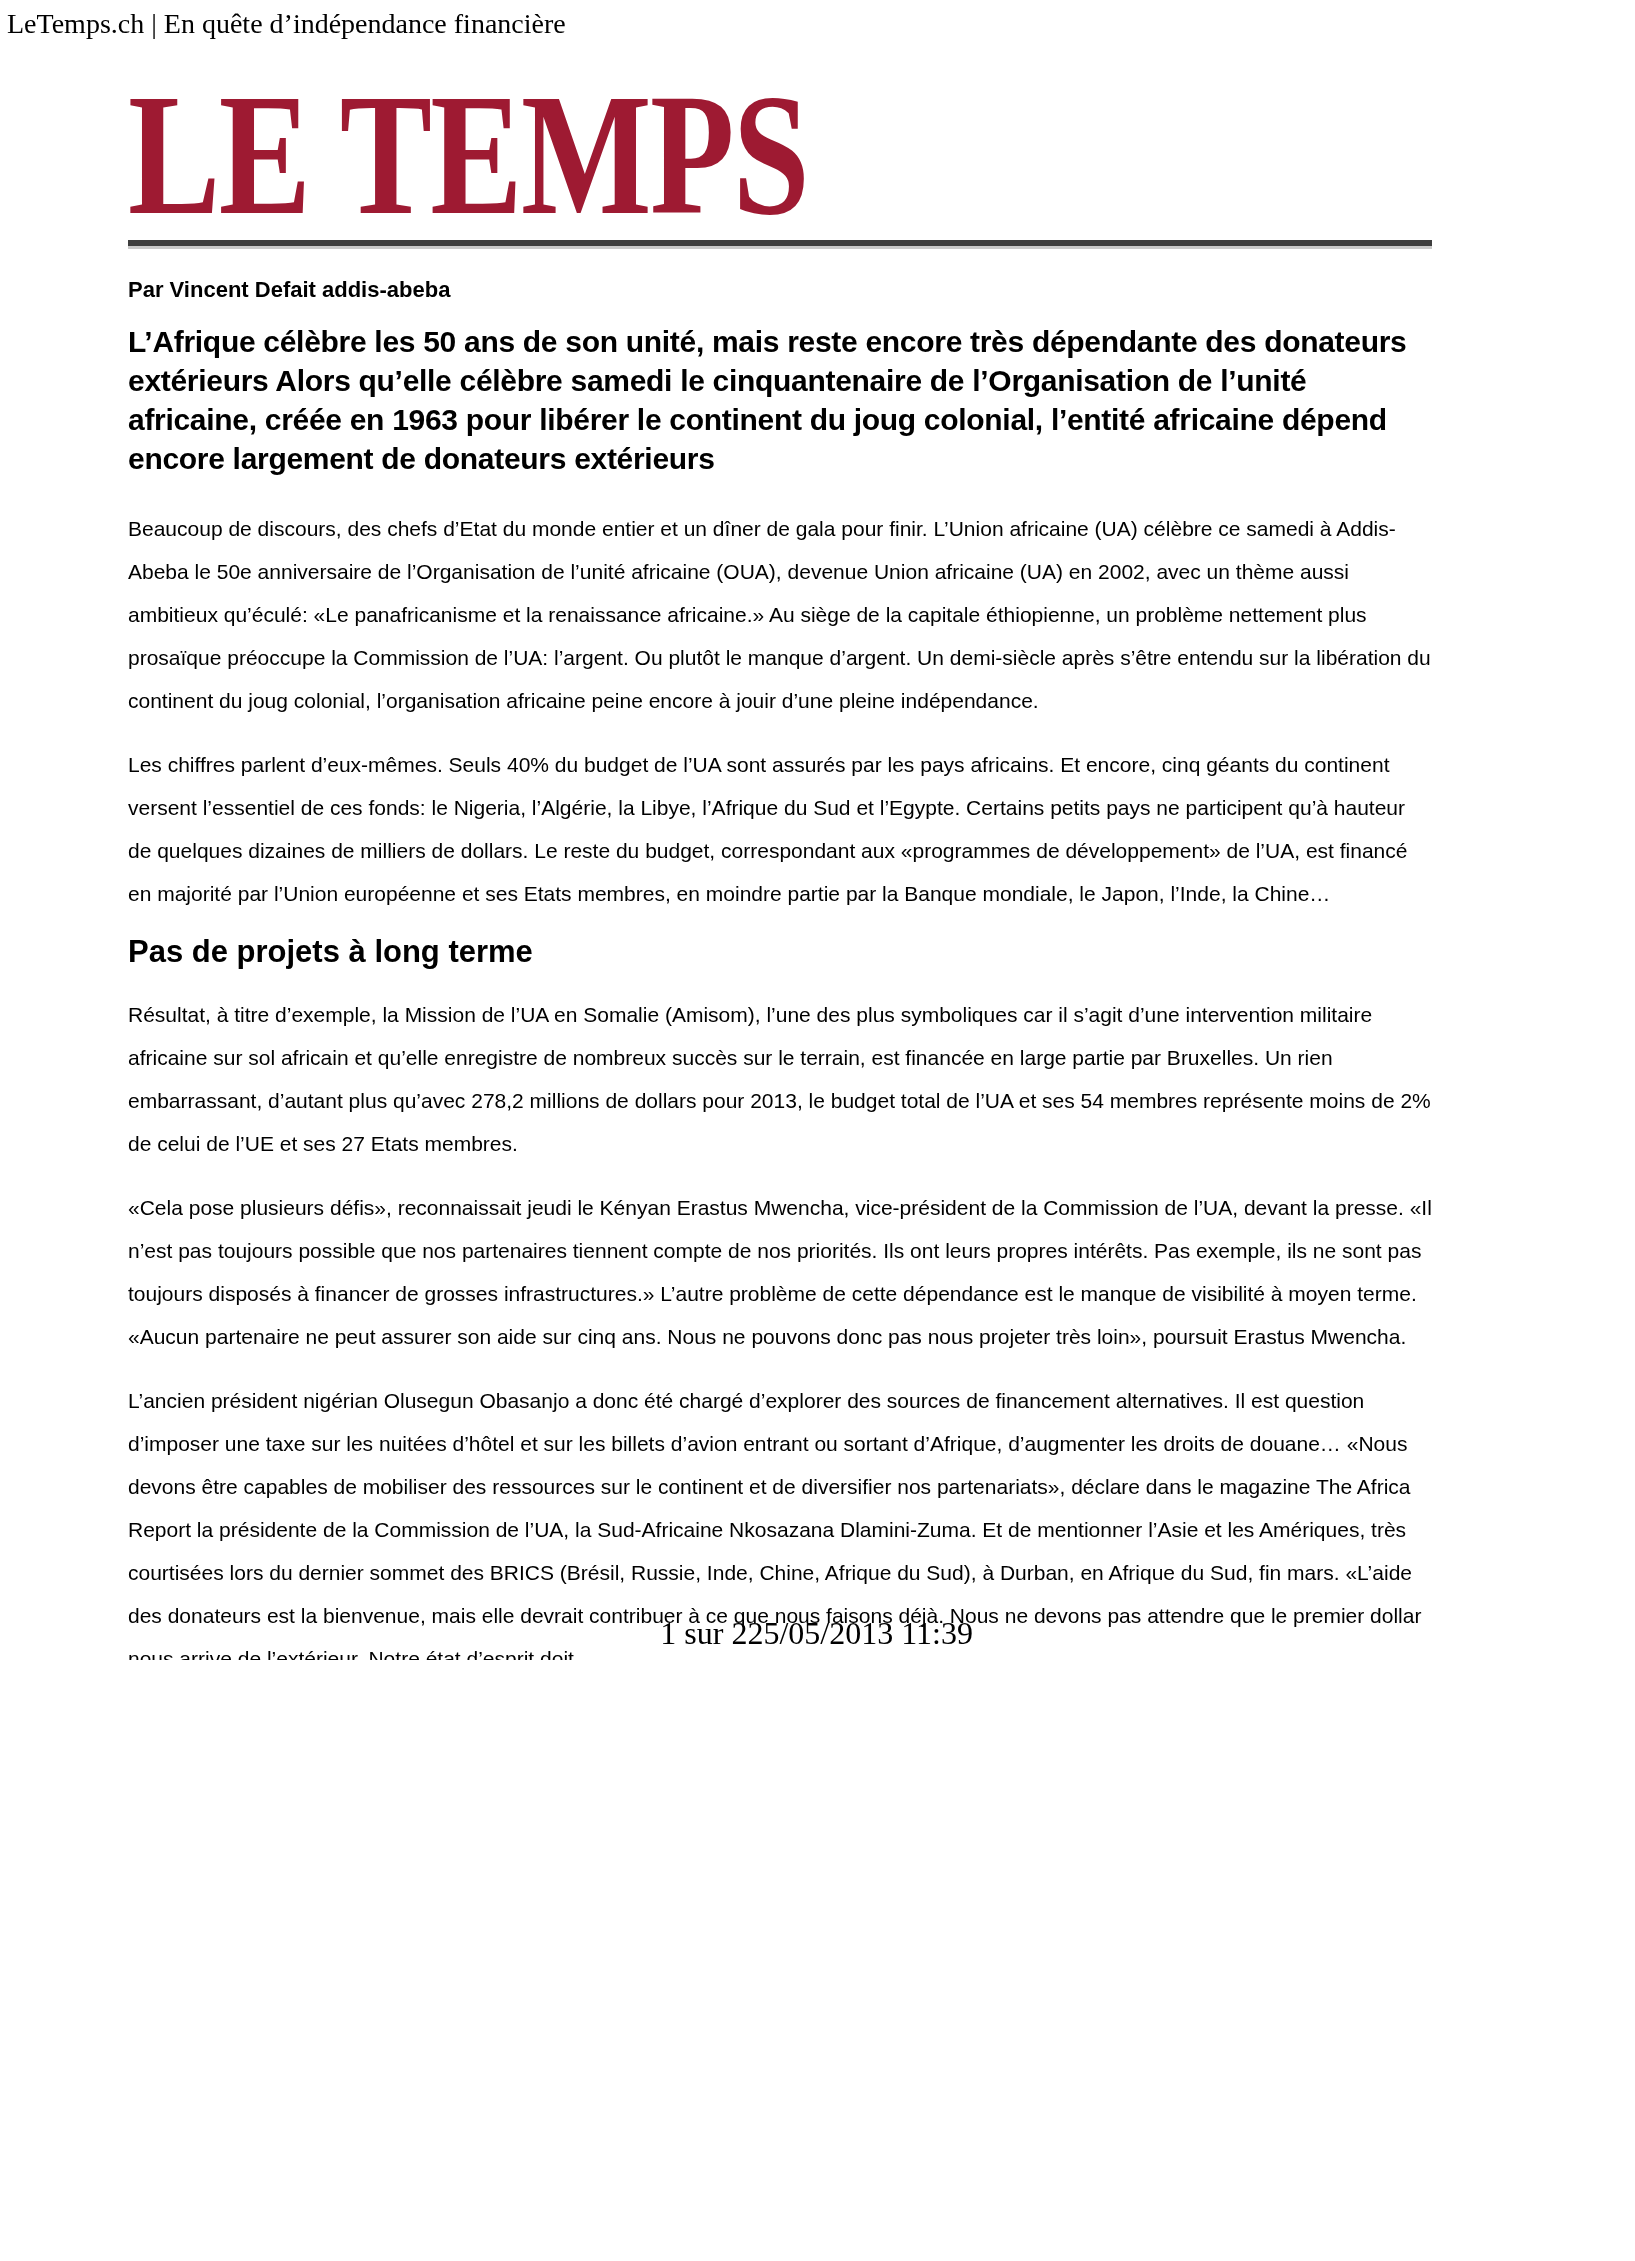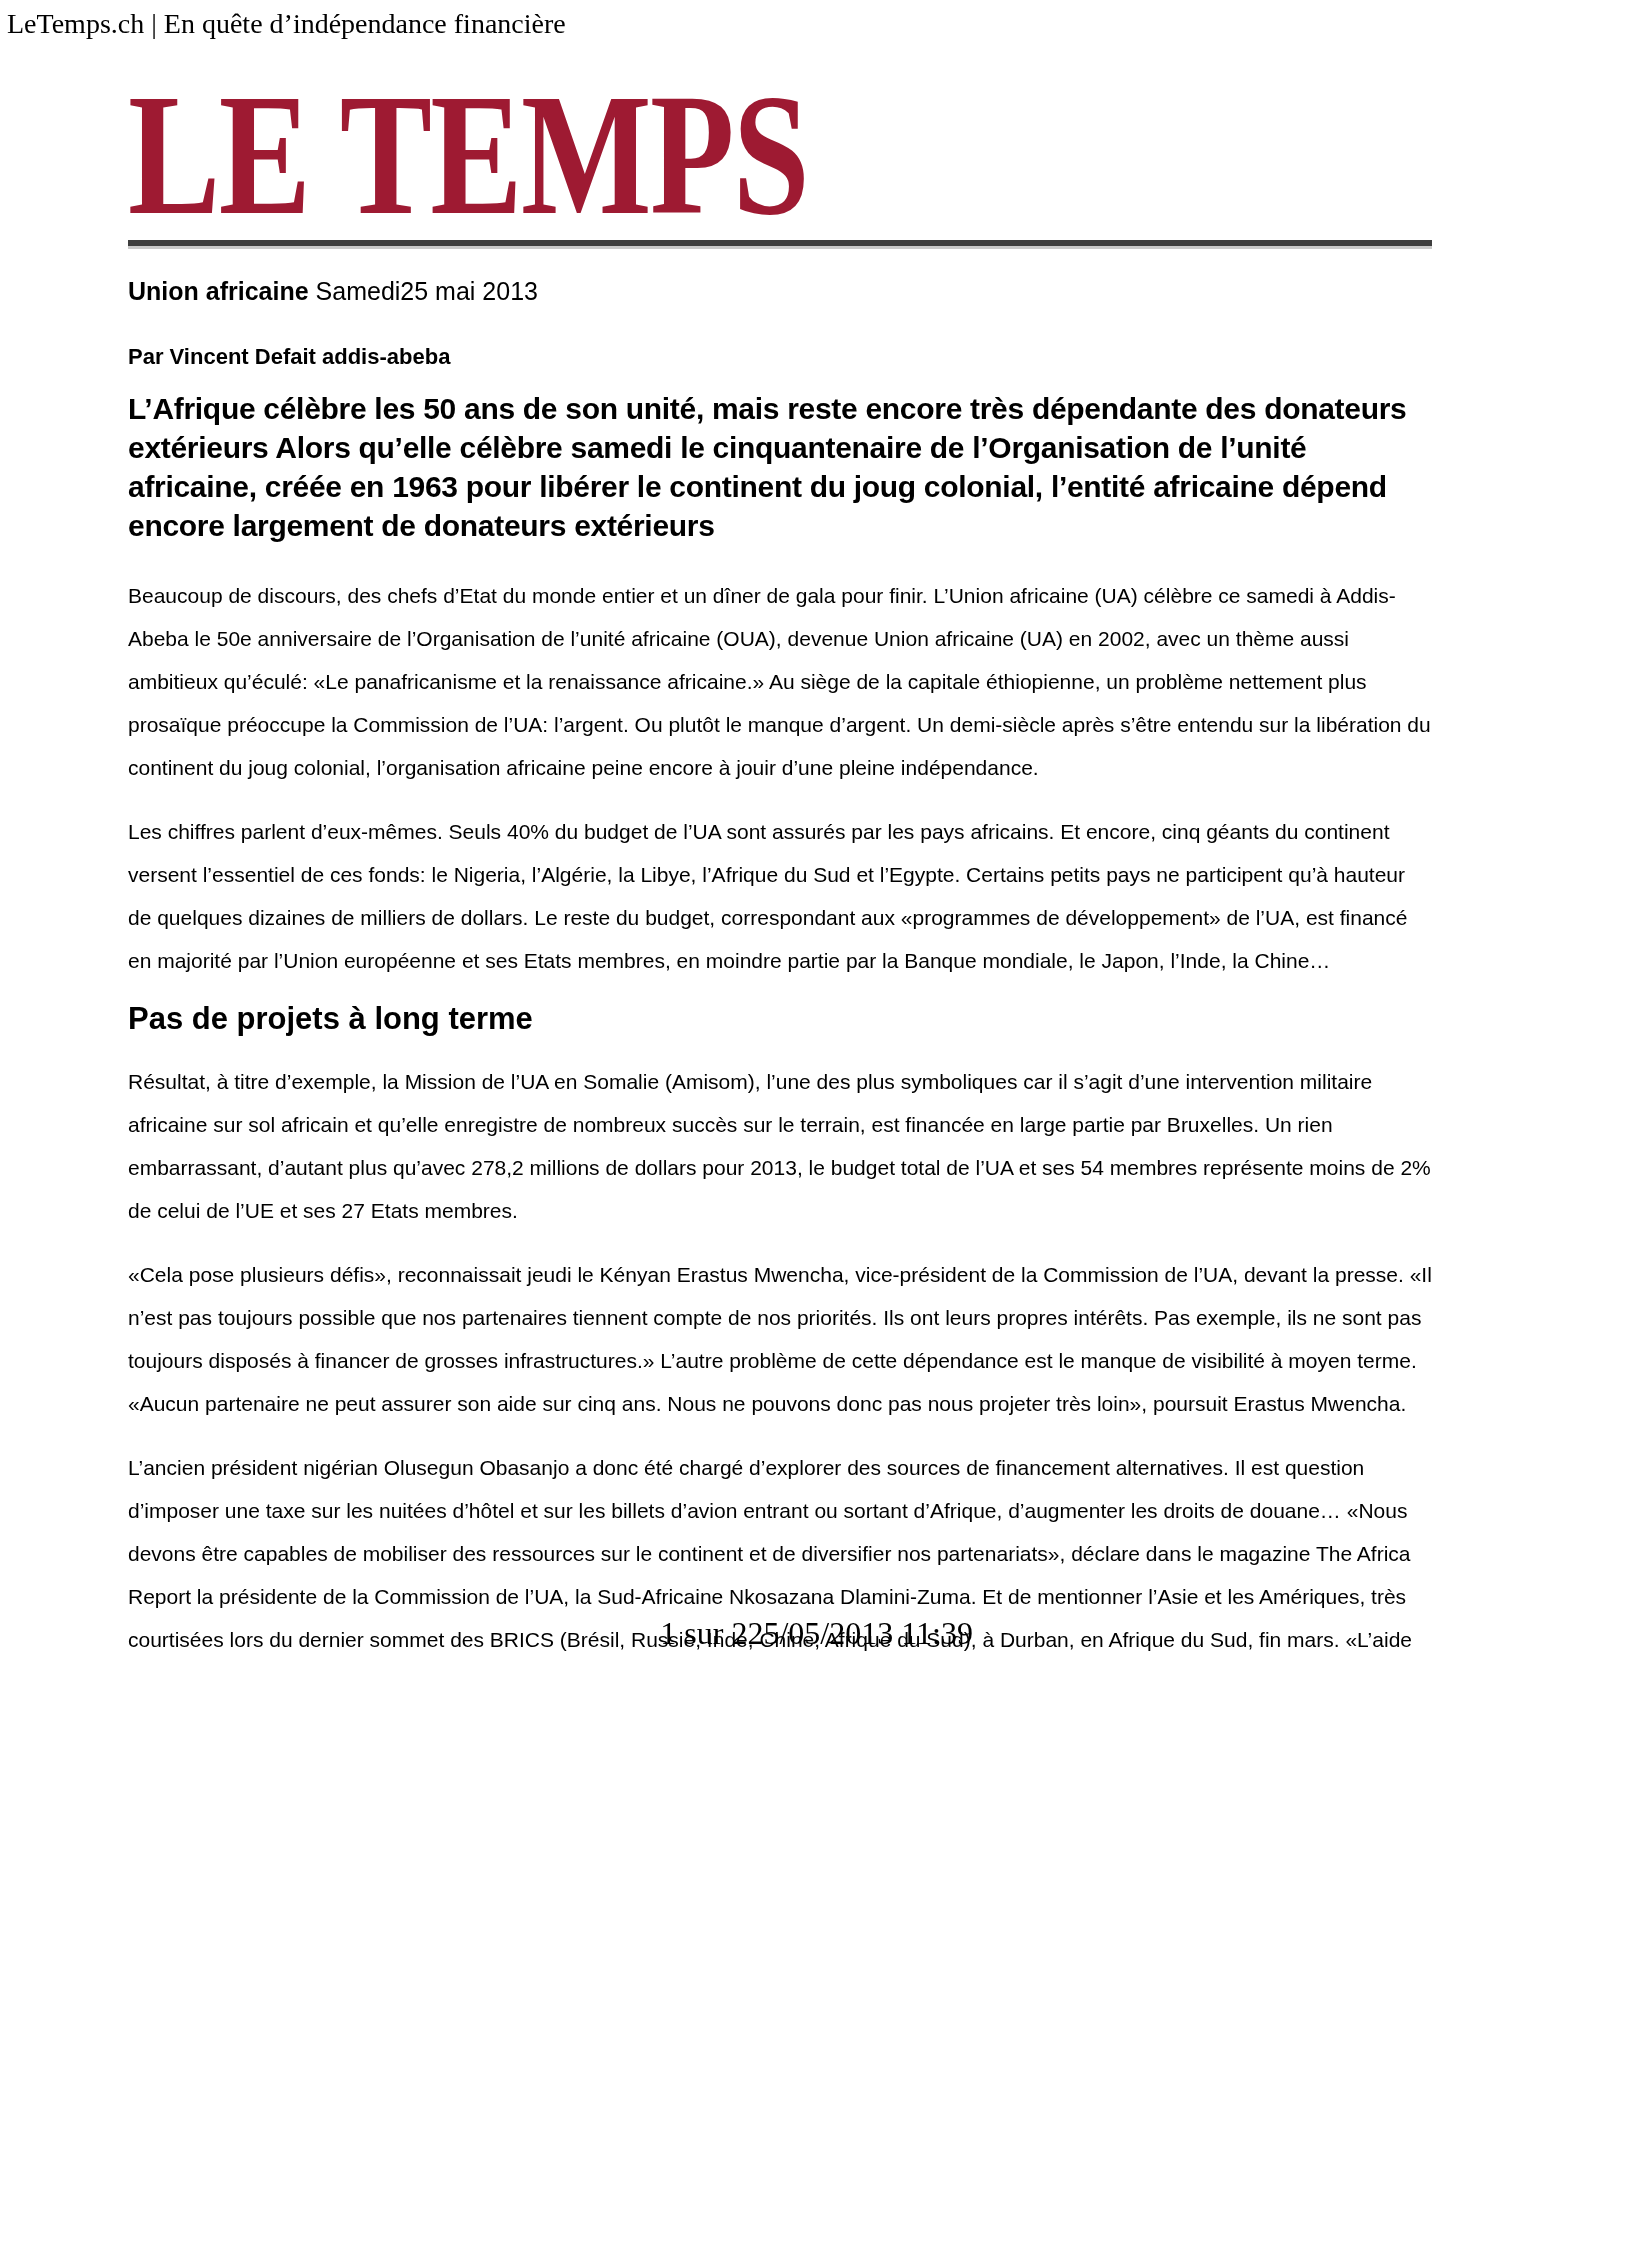--- a/index.html
+++ b/index.html
@@ -124,23 +124,20 @@
 
   <div>
     <div class="logo">LE TEMPS</div>
     <div class="masthead-rule">
       <div class="rule-dark"></div>
       <div class="rule-light"></div>
     </div>
   </div>
 
   <article>
-    <div class="rubric-line">
-      <span class="rubric">Union africaine</span><span class="pub-date">Samedi25 mai 2013</span>
-    </div>
 
 
     <div class="byline">Par Vincent Defait addis-abeba</div>
 
     <p class="lede">L’Afrique célèbre les 50 ans de son unité, mais reste encore très dépendante des donateurs extérieurs Alors qu’elle célèbre samedi le cinquantenaire de l’Organisation de l’unité africaine, créée en 1963 pour libérer le continent du joug colonial, l’entité africaine dépend encore largement de donateurs extérieurs</p>
 
     <p class="body-p">Beaucoup de discours, des chefs d’Etat du monde entier et un dîner de gala pour finir. L’Union africaine (UA) célèbre ce samedi à Addis-Abeba le 50e anniversaire de l’Organisation de l’unité africaine (OUA), devenue Union africaine (UA) en 2002, avec un thème aussi ambitieux qu’éculé: «Le panafricanisme et la renaissance africaine.» Au siège de la capitale éthiopienne, un problème nettement plus prosaïque préoccupe la Commission de l’UA: l’argent. Ou plutôt le manque d’argent. Un demi-siècle après s’être entendu sur la libération du continent du joug colonial, l’organisation africaine peine encore à jouir d’une pleine indépendance.</p>
 
     <p class="body-p">Les chiffres parlent d’eux-mêmes. Seuls 40% du budget de l’UA sont assurés par les pays africains. Et encore, cinq géants du continent versent l’essentiel de ces fonds: le Nigeria, l’Algérie, la Libye, l’Afrique du Sud et l’Egypte. Certains petits pays ne participent qu’à hauteur de quelques dizaines de milliers de dollars. Le reste du budget, correspondant aux «programmes de développement» de l’UA, est financé en majorité par l’Union européenne et ses Etats membres, en moindre partie par la Banque mondiale, le Japon, l’Inde, la Chine…</p>
 

